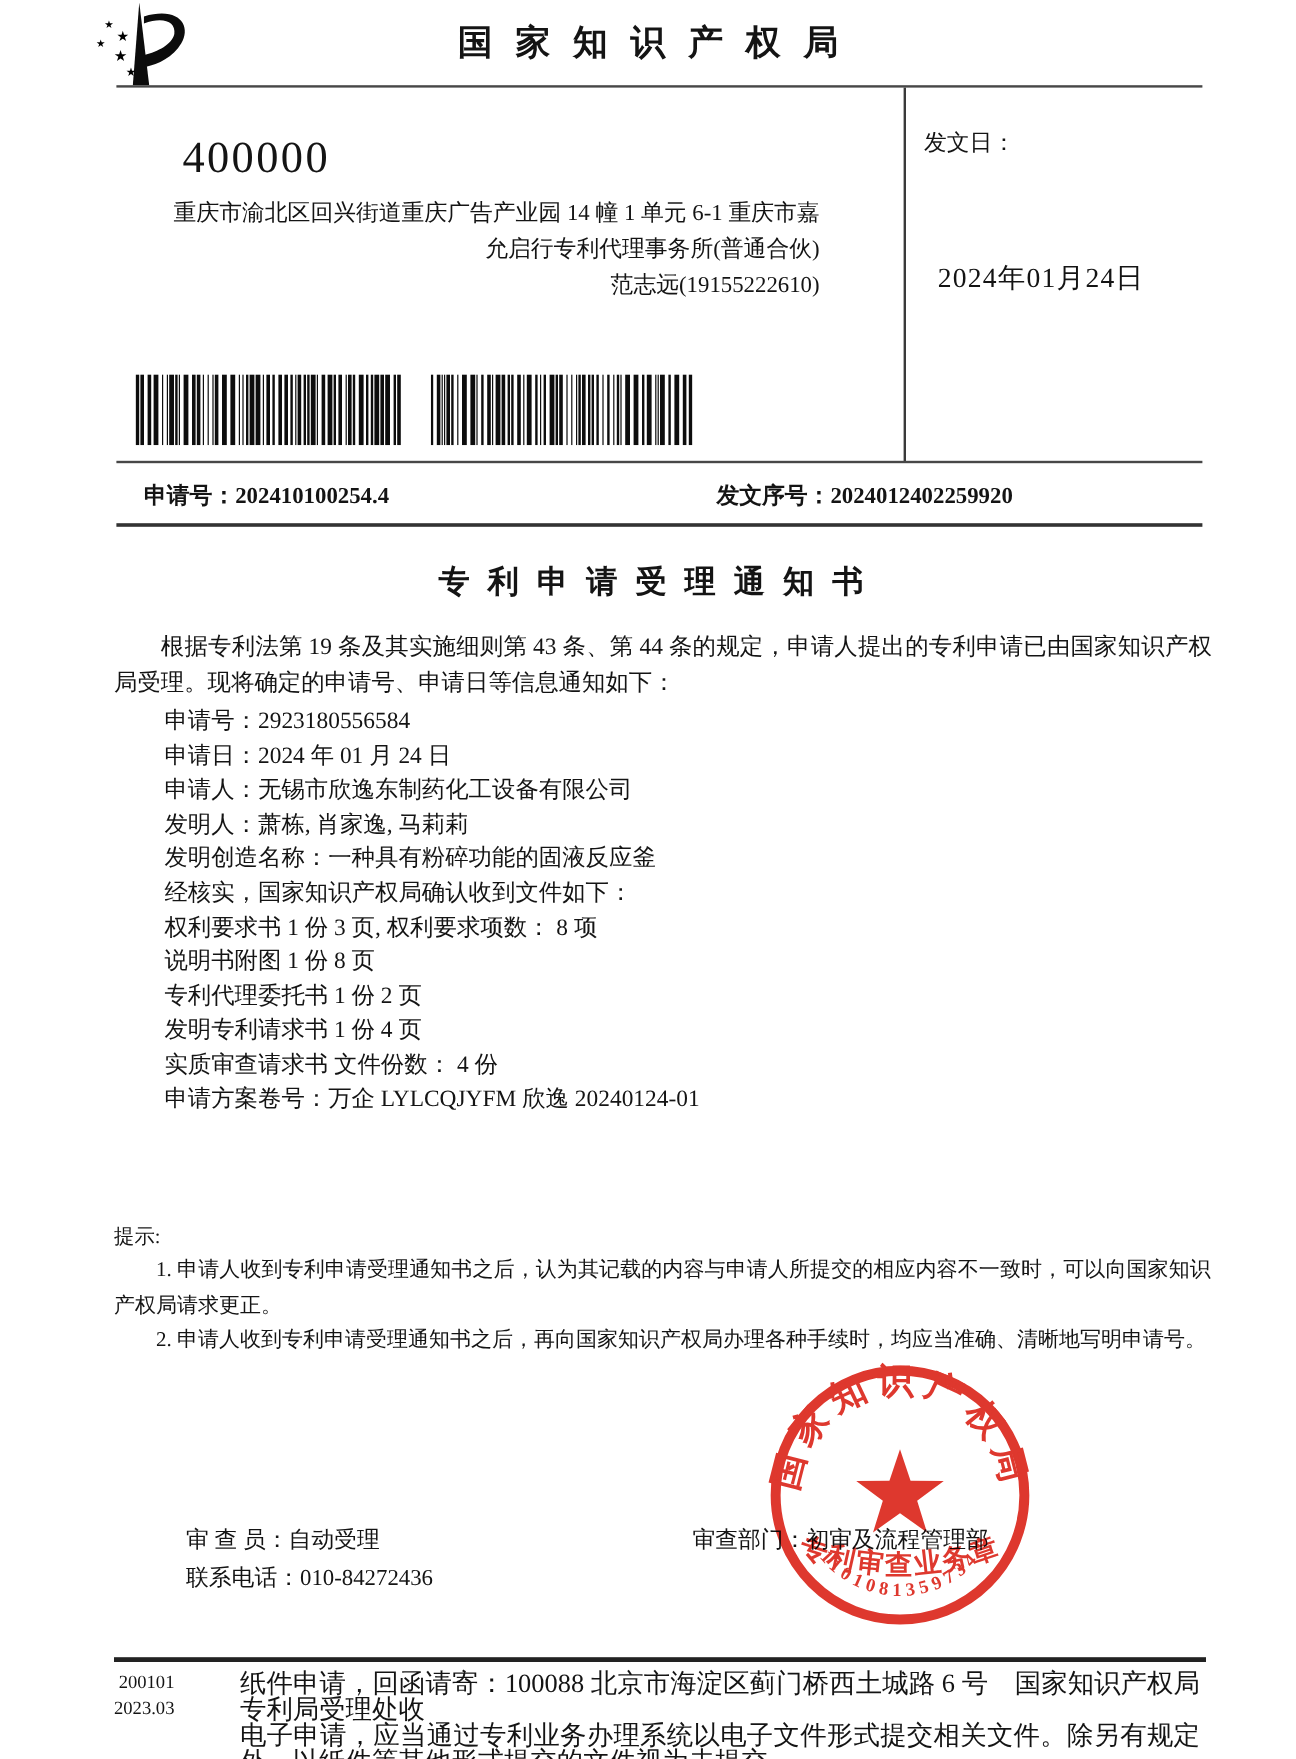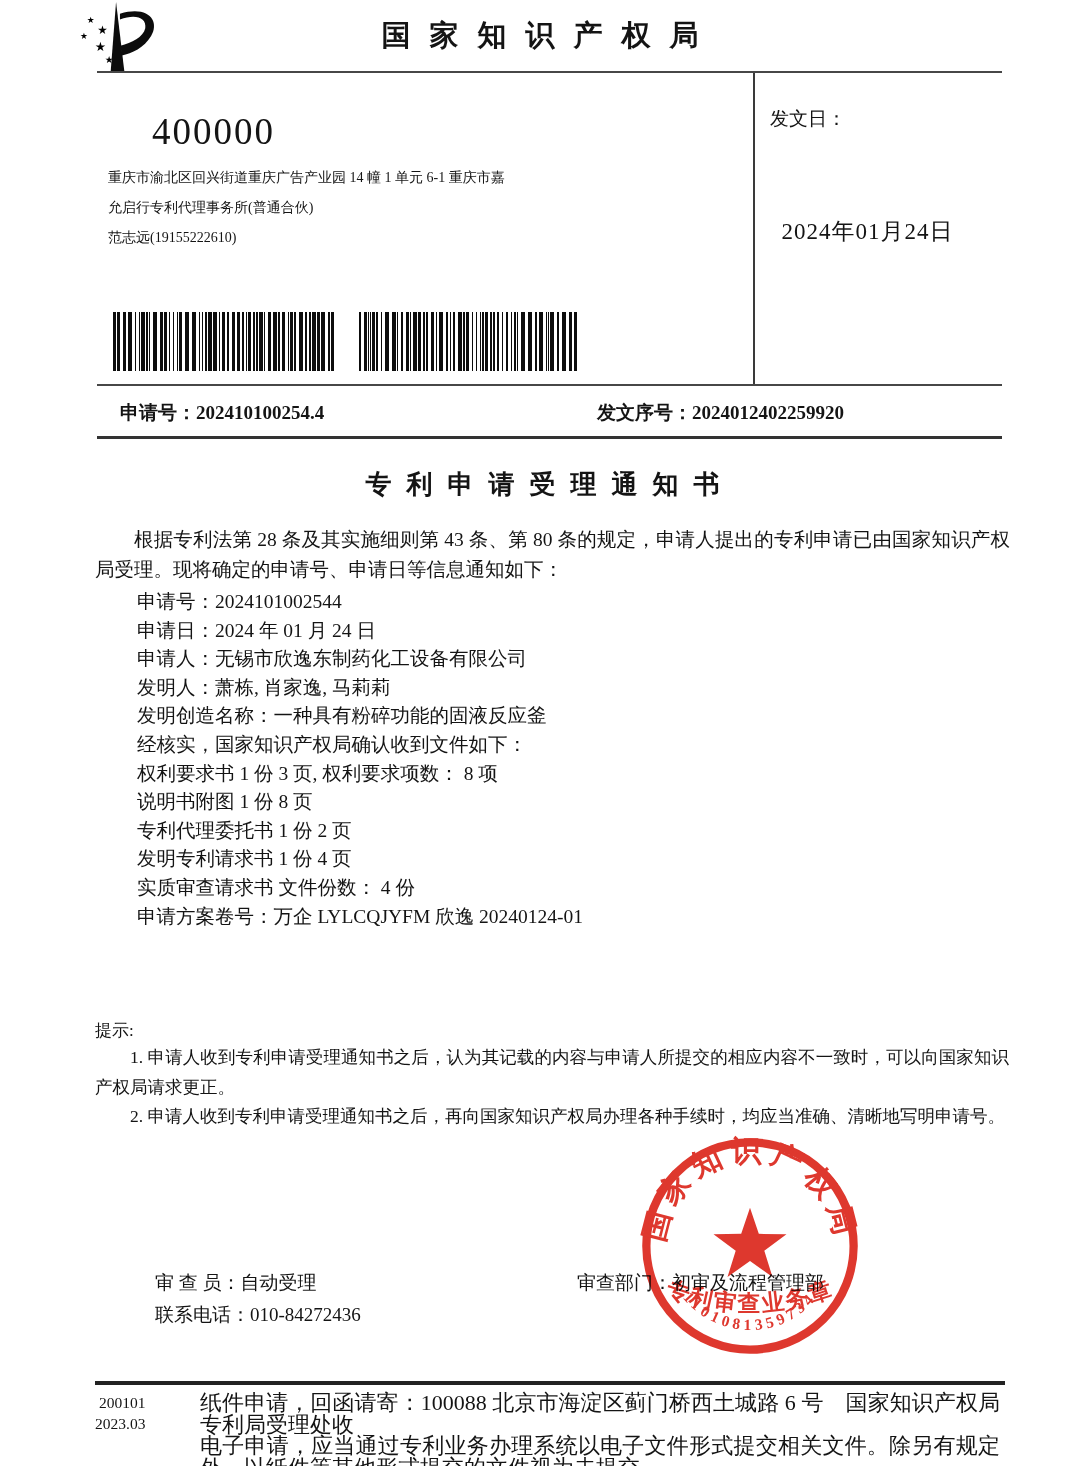--- a/index.html
+++ b/index.html
@@ -10,21 +10,21 @@
   
   .logo{left:62px;top:2px;width:112px;height:74px;}
   .agency-title{left:0;right:0;top:16px;text-align:center;font-size:29px;font-weight:bold;
                 letter-spacing:19px;padding-left:19px;}
   .rule{background:#474747;}
   .rule-top{left:97px;top:71px;width:905px;height:2px;}
 
   
   .divider-v{left:753px;top:73px;width:2px;height:312px;background:#3a3a3a;}
   .postcode{left:152px;top:110px;font-size:37px;letter-spacing:2px;font-weight:500;}
-  .addr{left:108px;top:163px;width:575px;text-align:left;font-size:14px;line-height:30px;}
+  .addr{left:108px;top:163px;width:575px;text-align:right;font-size:19px;line-height:30px;}
   .issue-label{left:770px;top:106px;font-size:19px;}
   .issue-date{left:760px;top:216px;width:215px;text-align:center;font-size:23px;letter-spacing:1px;}
 
   
   .barcode{height:59px;overflow:hidden;white-space:nowrap;font-size:0;}
   .barcode i{display:inline-block;height:59px;background:#0d0d0d;}
   .barcode-1{left:113px;top:312px;width:221px;}
   .barcode-2{left:359px;top:312px;width:218px;}
   .rule-mid{left:97px;top:384px;width:905px;height:2px;}
 
@@ -92,23 +92,23 @@
 
 <div class="abs barcode barcode-1"><i style="width:3px;margin-right:1px"></i><i style="width:3px;margin-right:3px"></i><i style="width:3px;margin-right:2px"></i><i style="width:4px;margin-right:3px"></i><i style="width:1px;margin-right:3px"></i><i style="width:1px;margin-right:1px"></i><i style="width:4px;margin-right:1px"></i><i style="width:2px;margin-right:1px"></i><i style="width:1px;margin-right:3px"></i><i style="width:4px;margin-right:3px"></i><i style="width:3px;margin-right:1px"></i><i style="width:3px;margin-right:2px"></i><i style="width:1px;margin-right:3px"></i><i style="width:1px;margin-right:3px"></i><i style="width:1px;margin-right:1px"></i><i style="width:3px;margin-right:3px"></i><i style="width:4px;margin-right:3px"></i><i style="width:4px;margin-right:3px"></i><i style="width:1px;margin-right:2px"></i><i style="width:1px;margin-right:2px"></i><i style="width:2px;margin-right:1px"></i><i style="width:4px;margin-right:1px"></i><i style="width:4px;margin-right:2px"></i><i style="width:1px;margin-right:2px"></i><i style="width:3px;margin-right:2px"></i><i style="width:2px;margin-right:3px"></i><i style="width:3px;margin-right:2px"></i><i style="width:3px;margin-right:2px"></i><i style="width:2px;margin-right:2px"></i><i style="width:1px;margin-right:1px"></i><i style="width:3px;margin-right:2px"></i><i style="width:2px;margin-right:1px"></i><i style="width:2px;margin-right:1px"></i><i style="width:4px;margin-right:1px"></i><i style="width:1px;margin-right:3px"></i><i style="width:3px;margin-right:2px"></i><i style="width:4px;margin-right:1px"></i><i style="width:2px;margin-right:2px"></i><i style="width:3px;margin-right:3px"></i><i style="width:1px;margin-right:1px"></i><i style="width:3px;margin-right:1px"></i><i style="width:2px;margin-right:3px"></i><i style="width:4px;margin-right:2px"></i><i style="width:2px;margin-right:2px"></i><i style="width:2px;margin-right:1px"></i><i style="width:4px;margin-right:1px"></i><i style="width:3px;margin-right:1px"></i><i style="width:4px;margin-right:3px"></i><i style="width:2px;margin-right:1px"></i><i style="width:4px;margin-right:1px"></i></div>
 <div class="abs barcode barcode-2"><i style="width:2px;margin-right:3px"></i><i style="width:3px;margin-right:1px"></i><i style="width:1px;margin-right:1px"></i><i style="width:1px;margin-right:1px"></i><i style="width:3px;margin-right:1px"></i><i style="width:2px;margin-right:3px"></i><i style="width:1px;margin-right:3px"></i><i style="width:4px;margin-right:3px"></i><i style="width:4px;margin-right:1px"></i><i style="width:1px;margin-right:3px"></i><i style="width:2px;margin-right:3px"></i><i style="width:3px;margin-right:1px"></i><i style="width:1px;margin-right:2px"></i><i style="width:4px;margin-right:1px"></i><i style="width:3px;margin-right:2px"></i><i style="width:2px;margin-right:1px"></i><i style="width:2px;margin-right:3px"></i><i style="width:3px;margin-right:2px"></i><i style="width:1px;margin-right:2px"></i><i style="width:4px;margin-right:3px"></i><i style="width:2px;margin-right:2px"></i><i style="width:1px;margin-right:2px"></i><i style="width:2px;margin-right:3px"></i><i style="width:4px;margin-right:1px"></i><i style="width:2px;margin-right:1px"></i><i style="width:3px;margin-right:3px"></i><i style="width:1px;margin-right:3px"></i><i style="width:1px;margin-right:3px"></i><i style="width:1px;margin-right:1px"></i><i style="width:2px;margin-right:1px"></i><i style="width:3px;margin-right:2px"></i><i style="width:2px;margin-right:1px"></i><i style="width:2px;margin-right:2px"></i><i style="width:2px;margin-right:3px"></i><i style="width:1px;margin-right:3px"></i><i style="width:2px;margin-right:3px"></i><i style="width:1px;margin-right:2px"></i><i style="width:2px;margin-right:1px"></i><i style="width:1px;margin-right:3px"></i><i style="width:4px;margin-right:3px"></i><i style="width:4px;margin-right:3px"></i><i style="width:2px;margin-right:2px"></i><i style="width:4px;margin-right:3px"></i><i style="width:1px;margin-right:1px"></i><i style="width:1px;margin-right:1px"></i><i style="width:4px;margin-right:3px"></i><i style="width:2px;margin-right:3px"></i><i style="width:4px;margin-right:3px"></i><i style="width:3px;margin-right:2px"></i><i style="width:3px;margin-right:2px"></i></div>
 <div class="abs rule rule-mid"></div>
 
 <div class="abs numrow app-no"><span>申请号：</span><span>202410100254.4</span></div>
 <div class="abs numrow serial-no"><span>发文序号：</span><span>2024012402259920</span></div>
 <div class="abs rule-thick"></div>
 
 <h1 class="abs doc-title" style="margin:0;">专利申请受理通知书</h1>
-<p class="abs intro">根据专利法第 28 条及其实施细则第 43 条、第 80 条的规定，申请人提出的专利申请已由国家知识产权局受理。现将确定的申请号、申请日等信息通知如下：</p>
+<p class="abs intro">根据专利法第 19 条及其实施细则第 43 条、第 44 条的规定，申请人提出的专利申请已由国家知识产权局受理。现将确定的申请号、申请日等信息通知如下：</p>
 <ul class="abs details">
-  <li>申请号：2024101002544</li>
+  <li>申请号：2923180556584</li>
   <li>申请日：2024 年 01 月 24 日</li>
   <li>申请人：无锡市欣逸东制药化工设备有限公司</li>
   <li>发明人：萧栋, 肖家逸, 马莉莉</li>
   <li>发明创造名称：一种具有粉碎功能的固液反应釜</li>
   <li>经核实，国家知识产权局确认收到文件如下：</li>
   <li>权利要求书 1 份 3 页, 权利要求项数： 8 项</li>
   <li>说明书附图 1 份 8 页</li>
   <li>专利代理委托书 1 份 2 页</li>
   <li>发明专利请求书 1 份 4 页</li>
   <li>实质审查请求书 文件份数： 4 份</li>

